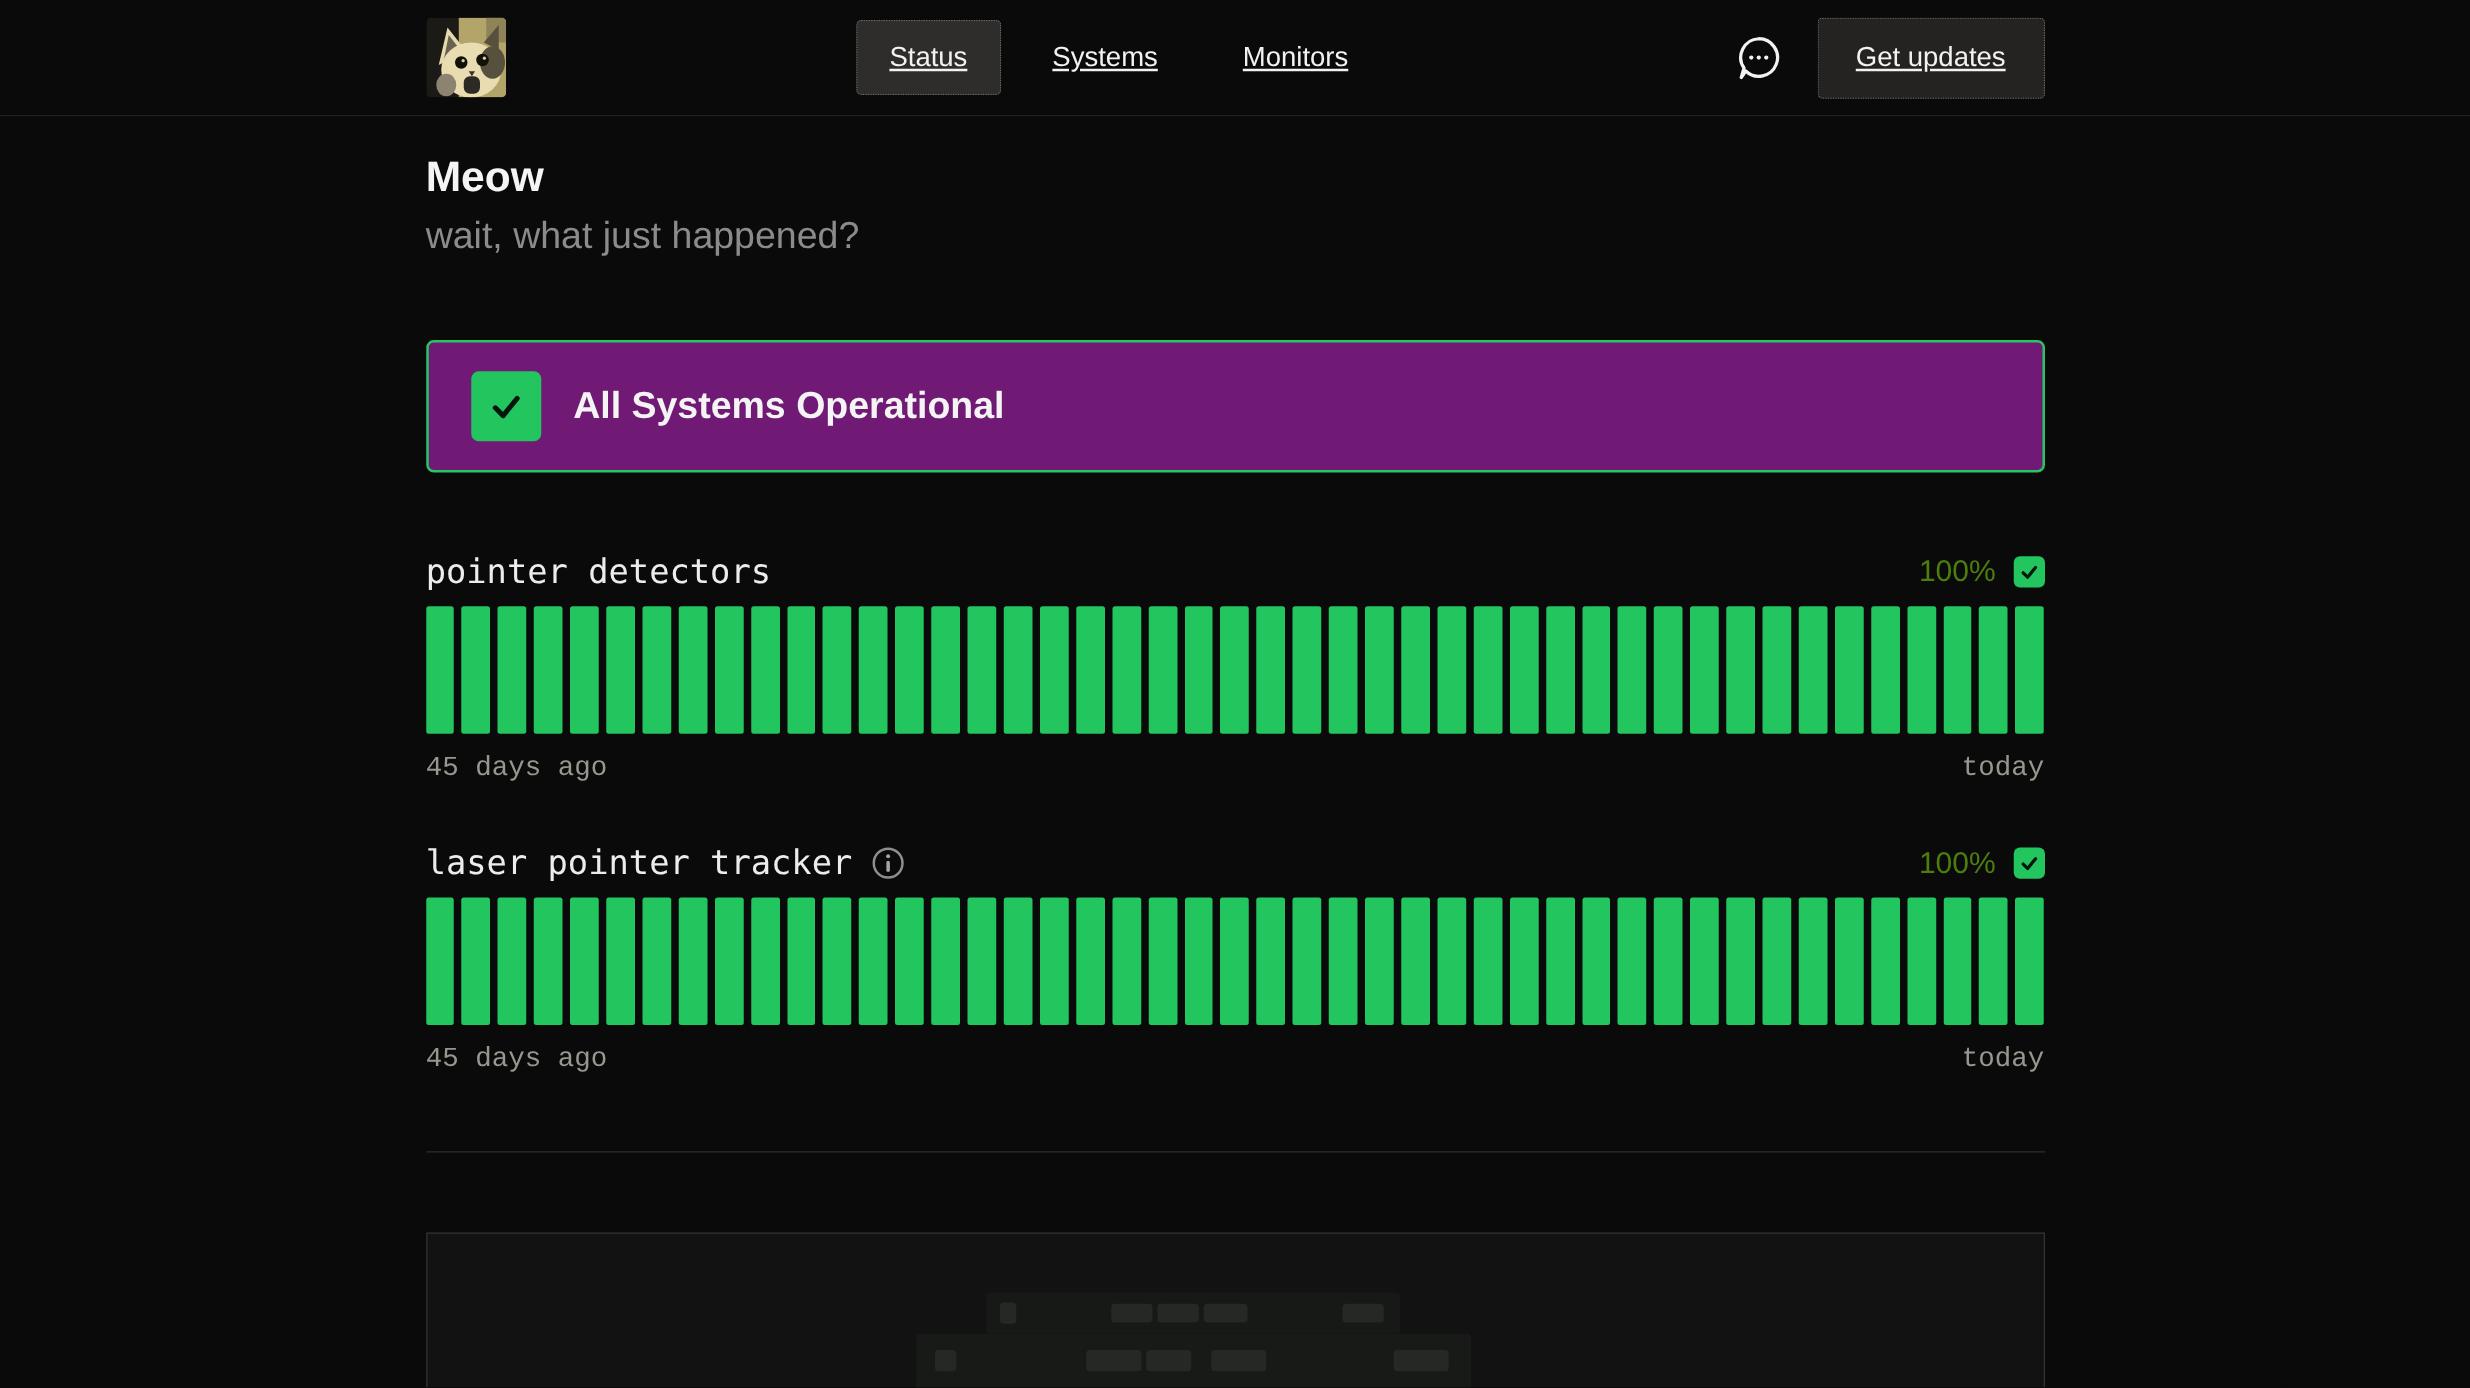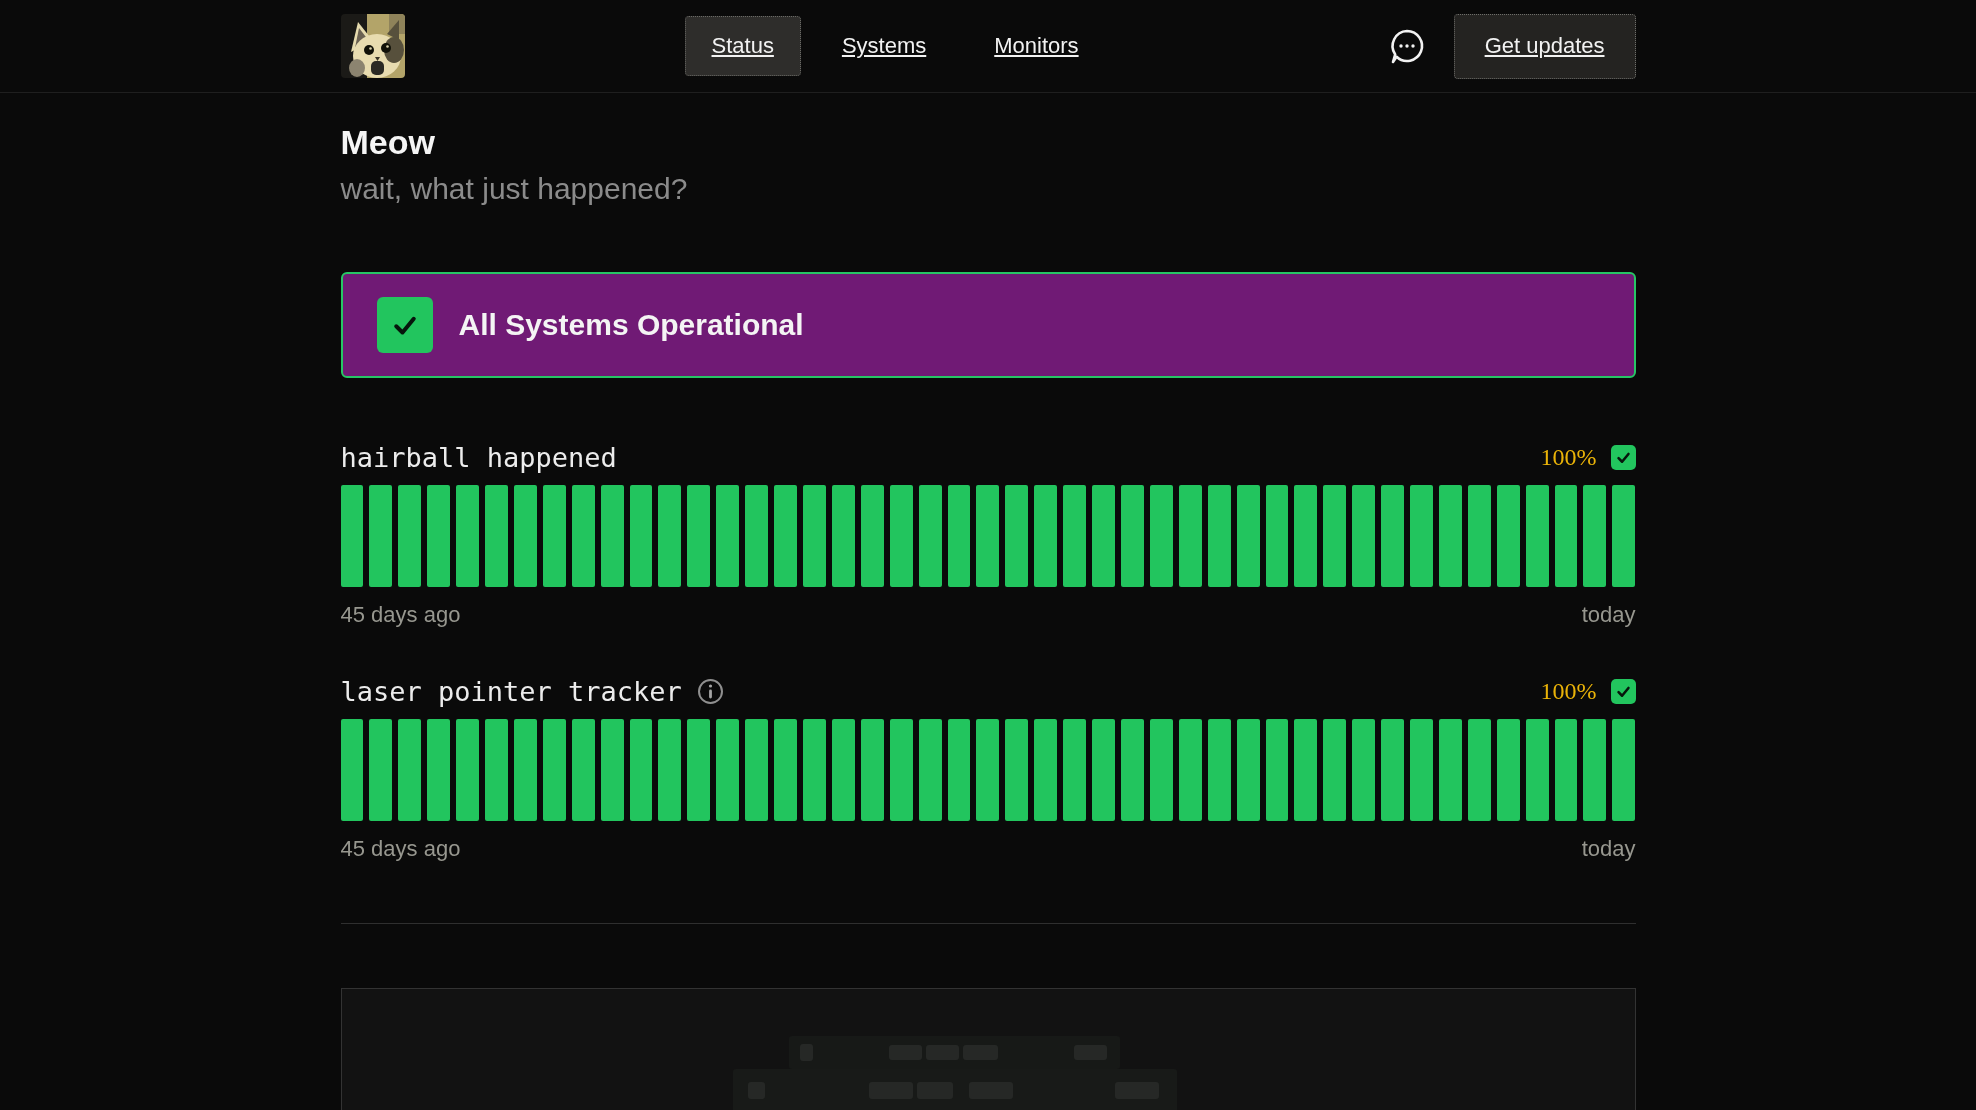--- a/index.html
+++ b/index.html
@@ -46,30 +46,30 @@
     margin-left:auto; font-family:"DejaVu Sans Mono", monospace; font-size:22px;
     color:#b5b2aa; padding-bottom:5px; border-bottom:2px dashed #6f6c63; cursor:help;
   }
 
   
   .monitor { margin-top:64px; }
   .monitor + .monitor { margin-top:48px; }
   .monitor-header { display:flex; align-items:center; margin-bottom:12px; }
   .monitor-name { font-family:"DejaVu Sans Mono", monospace; font-size:27px; color:#ececec; }
   .info-icon { margin-left:15px; display:flex; align-items:center; cursor:pointer; }
-  .uptime { margin-left:auto; font-family:Liberation Serif, serif; font-size:24px; color:#eab308; margin-right:14px;text-align:center; }
+  .uptime { margin-left:auto; font-family:Liberation Sans, sans-serif; font-size:24px; color:#4d7c0f; margin-right:14px;text-align:center; }
   .mini-check {
     width:25px; height:25px; background:#22c55e; border-radius:5px;
     display:flex; align-items:center; justify-content:center; flex:0 0 auto;
   }
   .bars { display:flex; gap:6px; height:102px; }
   .bar { flex:1; background:#22c55e; border-radius:2px; cursor:pointer; }
   .range-row {
     display:flex; justify-content:space-between; margin-top:15px;
-    font-family:Liberation Sans, sans-serif; font-size:22px; color:#97978f;
+    font-family:Liberation Mono, monospace; font-size:22px; color:#97978f;
   }
 
   .divider { margin-top:61px; border:none; border-top:1px solid #2f2f2f; }
 
   
   .preview-card {
     margin-top:64px; height:400px; border:1px solid #333333; background:#121212;
     position:relative; overflow:hidden;
   }
   .ghost-strip { position:absolute; border-radius:3px; }
@@ -143,21 +143,21 @@
       <div class="banner-check">
         <svg width="30" height="30" viewBox="0 0 24 24" fill="none">
           <polyline points="5,13 10,18 19,7" stroke="#06160c" stroke-width="3.2" stroke-linecap="round" stroke-linejoin="round"></polyline>
         </svg>
       </div>
       <div class="banner-title">All Systems Operational</div>
     </section>
 
     <section class="monitor">
       <div class="monitor-header">
-        <span class="monitor-name">hairball happened</span>
+        <span class="monitor-name">pointer detectors</span>
         <span class="uptime">100%</span>
         <span class="mini-check">
           <svg width="17" height="17" viewBox="0 0 24 24" fill="none">
             <polyline points="5,13 10,18 19,7" stroke="#06160c" stroke-width="3.6" stroke-linecap="round" stroke-linejoin="round"></polyline>
           </svg>
         </span>
       </div>
       <div class="bars">
           <div class="bar"></div>
           <div class="bar"></div>

